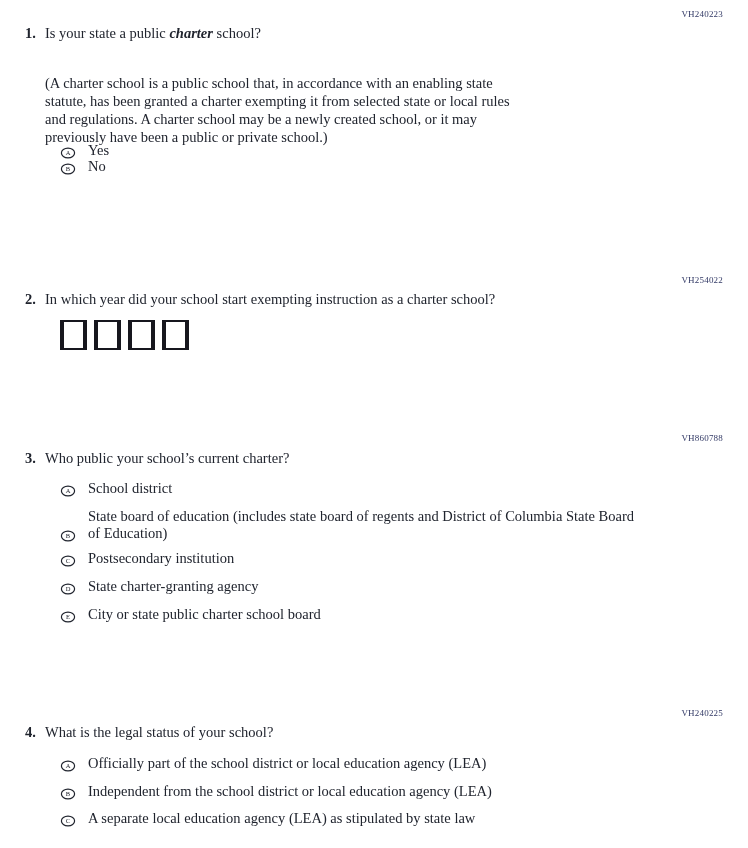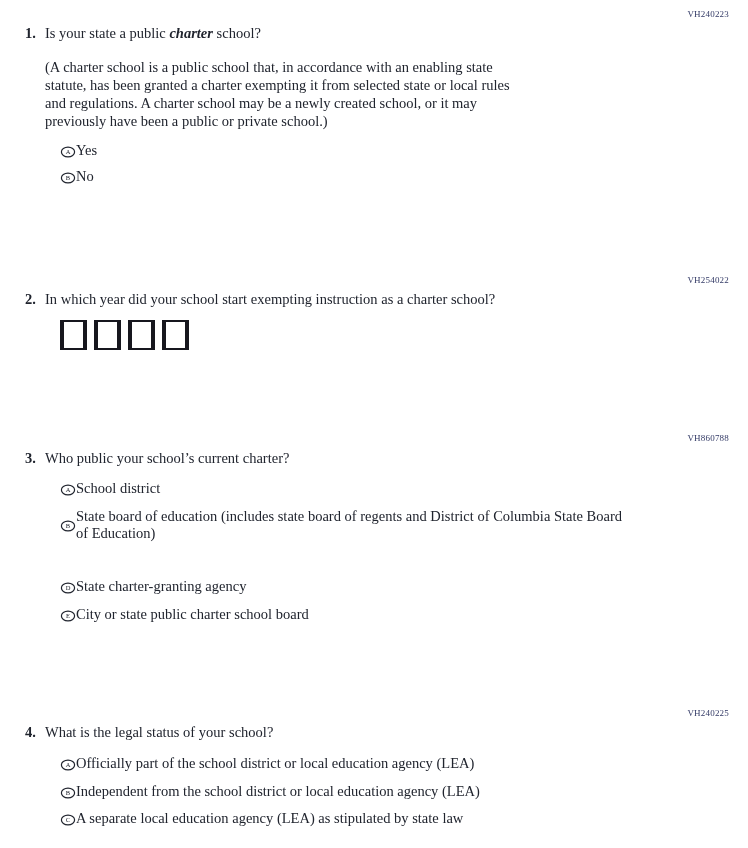--- a/index.html
+++ b/index.html
@@ -7,21 +7,21 @@
     position: relative;
     width: 748px;
     height: 848px;
     background: #ffffff;
     font-family: "Liberation Serif", "DejaVu Serif", serif;
     color: #20242e;
     overflow: hidden;
   }
   .code {
     position: absolute;
-    right: 19px;
+    right: 25px;
     font-size: 9px;
     letter-spacing: 0.2px;
     color: #333a66;
     line-height: 9px;
   }
   .qnum {
     position: absolute;
     left: 25px;
     font-size: 14.5px;
     font-weight: bold;
@@ -35,26 +35,28 @@
     width: 690px;
   }
   .qtitle b { font-weight: bold; font-style: italic; }
   .desc {
     position: absolute;
     left: 45px;
     font-size: 14.5px;
     line-height: 18px;
     white-space: pre-line;
     width: 540px;
+    margin-top: 16px;
   }
   .option {
     position: absolute;
     left: 60px;
     display: flex;
-    align-items: center;
+    align-items: flex-end;
+    gap: 12px;
     font-size: 14.5px;
     cursor: pointer;
   }
   .opt-label {
     line-height: 17px;
     white-space: pre-line;
     max-width: 648px;
     display: block;
   }
   .oval { flex: none; margin-top: 2.5px; display: block; }
@@ -95,21 +97,21 @@
 and regulations. A charter school may be a newly created school, or it may
 previously have been a public or private school.)</div>
 
   <div class="option" style="top:142px">
     <svg class="oval" width="16" height="12" viewBox="0 0 16 12">
       <ellipse cx="8" cy="6" rx="6.6" ry="4.9"></ellipse>
       <text x="8" y="8.3">A</text>
     </svg>
     <span class="opt-label">Yes</span>
   </div>
-  <div class="option" style="top:168px">
+  <div class="option" style="top:158px">
     <svg class="oval" width="16" height="12" viewBox="0 0 16 12">
       <ellipse cx="8" cy="6" rx="6.6" ry="4.9"></ellipse>
       <text x="8" y="8.3">B</text>
     </svg>
     <span class="opt-label">No</span>
   </div>
 
   <div class="code" style="top:276px">VH254022</div>
   <div class="qnum" style="top:291px">2.</div>
   <div class="qtitle" style="top:291px">In which year did your school start exempting instruction as a charter school?</div>
@@ -131,20 +133,27 @@
     </svg>
     <span class="opt-label">School district</span>
   </div>
   <div class="option" style="top:508px">
     <svg class="oval" width="16" height="12" viewBox="0 0 16 12">
       <ellipse cx="8" cy="6" rx="6.6" ry="4.9"></ellipse>
       <text x="8" y="8.3">B</text>
     </svg>
     <span class="opt-label">State board of education (includes state board of regents and District of Columbia State Board
 of Education)</span>
+  </div>
+  <div class="option" style="top:550px">
+    <svg class="oval" width="16" height="12" viewBox="0 0 16 12">
+      <ellipse cx="8" cy="6" rx="6.6" ry="4.9"></ellipse>
+      <text x="8" y="8.3">C</text>
+    </svg>
+    <span class="opt-label">Postsecondary institution</span>
   </div>
   <div class="option" style="top:578px">
     <svg class="oval" width="16" height="12" viewBox="0 0 16 12">
       <ellipse cx="8" cy="6" rx="6.6" ry="4.9"></ellipse>
       <text x="8" y="8.3">D</text>
     </svg>
     <span class="opt-label">State charter-granting agency</span>
   </div>
   <div class="option" style="top:606px">
     <svg class="oval" width="16" height="12" viewBox="0 0 16 12">

